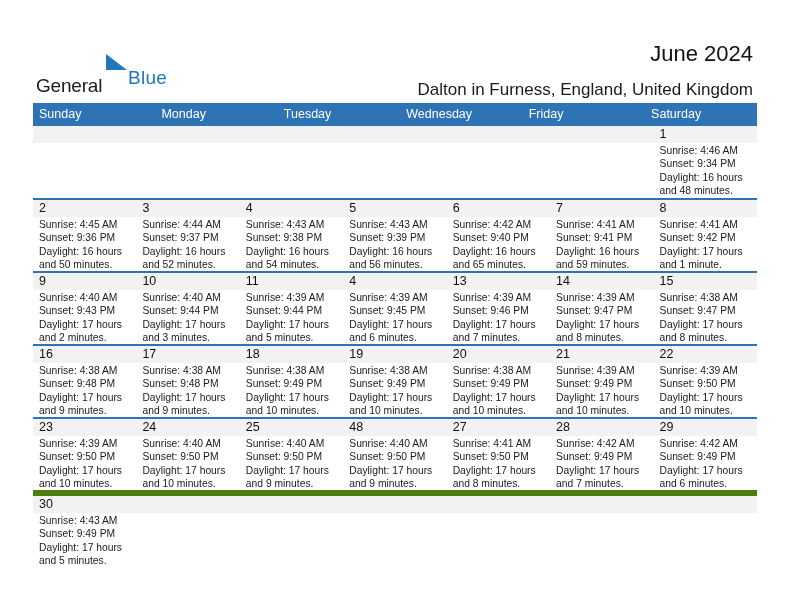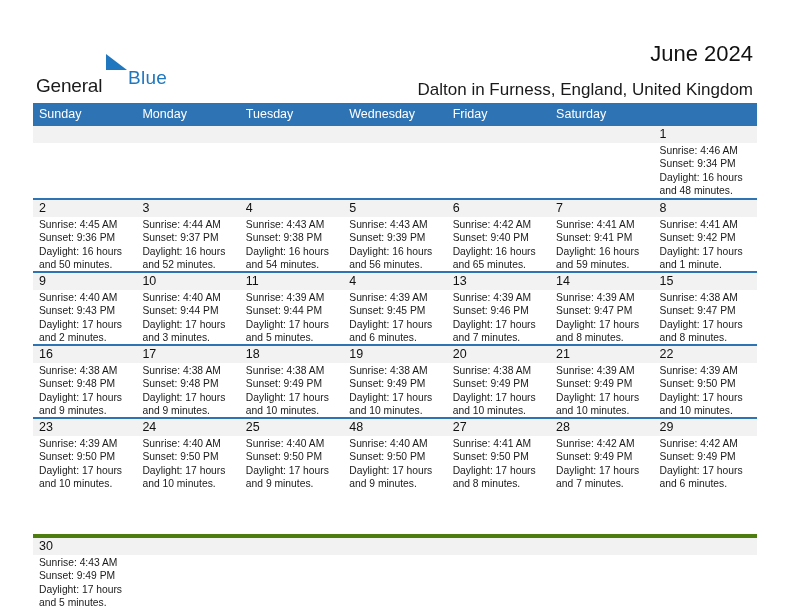--- a/index.html
+++ b/index.html
@@ -10,26 +10,26 @@
     .logo-general { position: absolute; left: 0; top: 0; font-size: 19px; color: #1a1a1a; letter-spacing: -0.2px; line-height: 20px; margin-top: 24px; }
     .logo-blue { position: absolute; left: 53px; top: 16px; font-size: 19px; color: #1f77c0; line-height: 20px; letter-spacing: 0.3px; margin-left: 39px; }
     .logo-triangle { position: absolute; left: 70px; top: 2px; width: 0; height: 0;
       border-left: 0 solid transparent; }
     .logo-triangle svg { display: block; }
 
     .title { position: absolute; right: 39px; top: 38px; font-size: 22px; color: #111; line-height: 32px; }
     .subtitle { position: absolute; right: 39px; top: 79px; font-size: 17px; color: #1a1a1a; line-height: 22px; }
 
     .calendar { position: absolute; left: 33px; top: 103px; width: 724px; }
-    .head-row { display: flex; height: 23px; background: #2e73b4; }
+    .head-row { display: flex; height: 23px; background: #2e73b4; gap: 19px; }
     .head-cell { width: 103.43px; color: #ffffff; font-size: 12.5px; line-height: 23px; padding-left: 6px; }
 
     .week { display: flex; height: 73px; border-top: 2px solid #2e73b4; position: relative; }
     .week.first { border-top: none; height: 72px; }
-    .week.last { border-top: 4px solid #4d7c0f; margin-top: 44px; }
+    .week.last { border-top: 6px solid #4d7c0f; }
     .day { width: 103.43px; height: 100%; position: relative; }
     .day-strip { height: 17px; background: #f2f2f2; font-size: 12.5px; line-height: 17px; padding-left: 6px; color: #111; }
     .day-info { padding-left: 6px; padding-top: 1px; font-size: 10.3px; line-height: 13.4px; color: #1a1a1a; white-space: nowrap; }
     .week-bg { position: absolute; left: 0; top: 0; width: 100%; height: 17px; background: #f2f2f2; z-index: 0; }
     .day { z-index: 1; }
   </style>
 </head>
 <body>
 
 <div class="logo">

